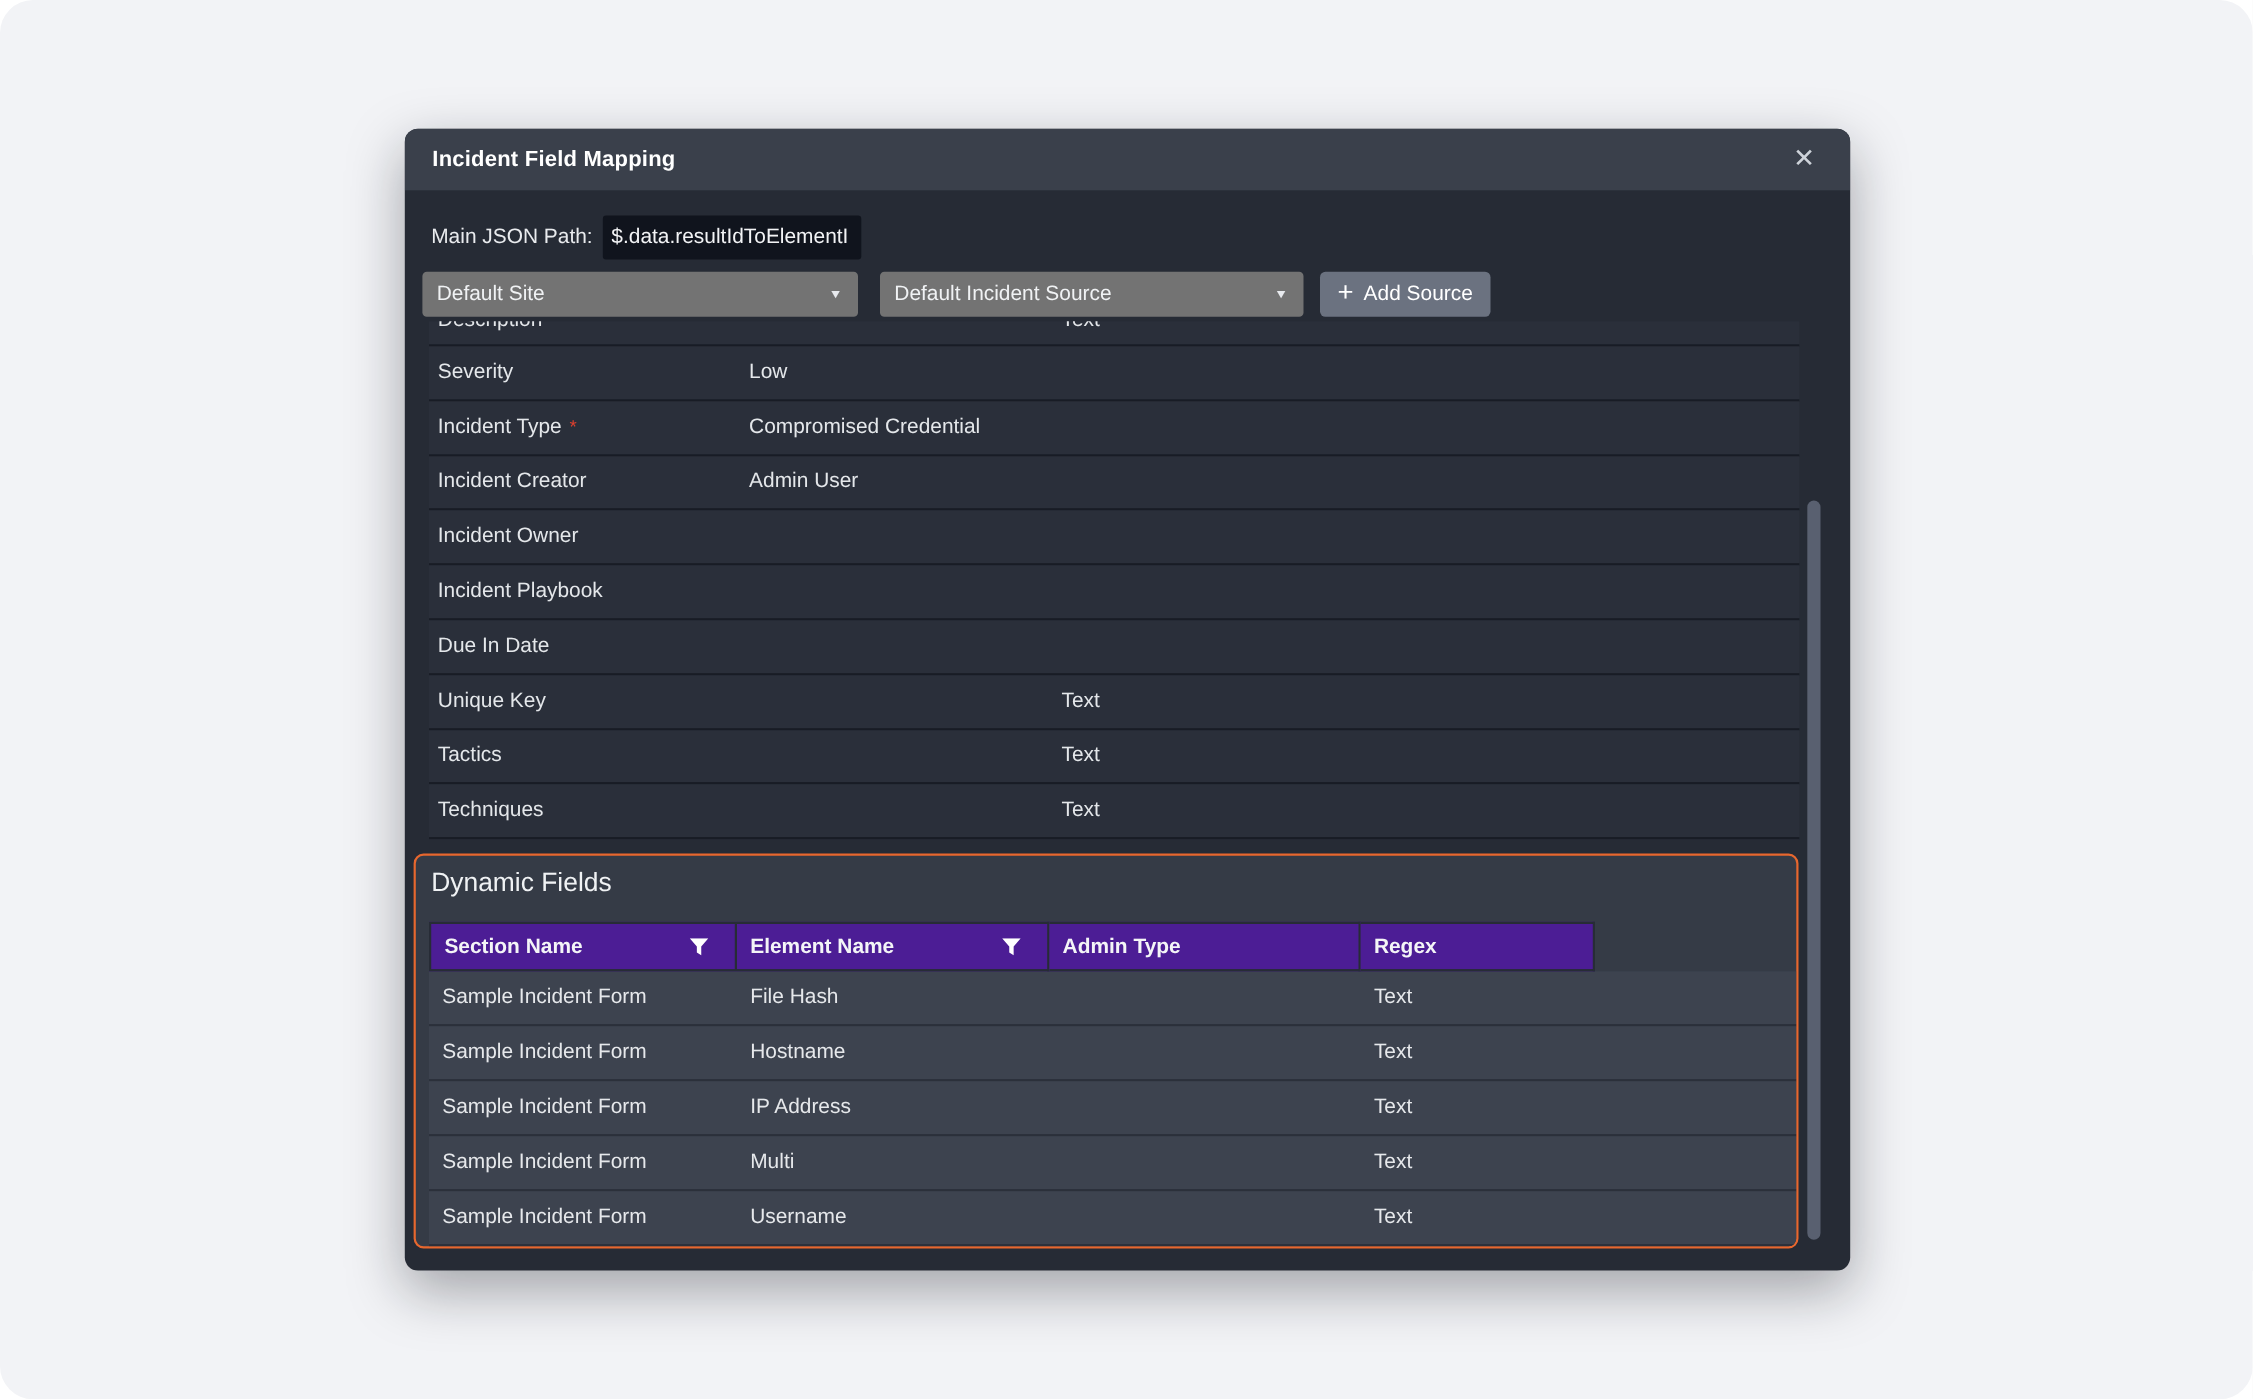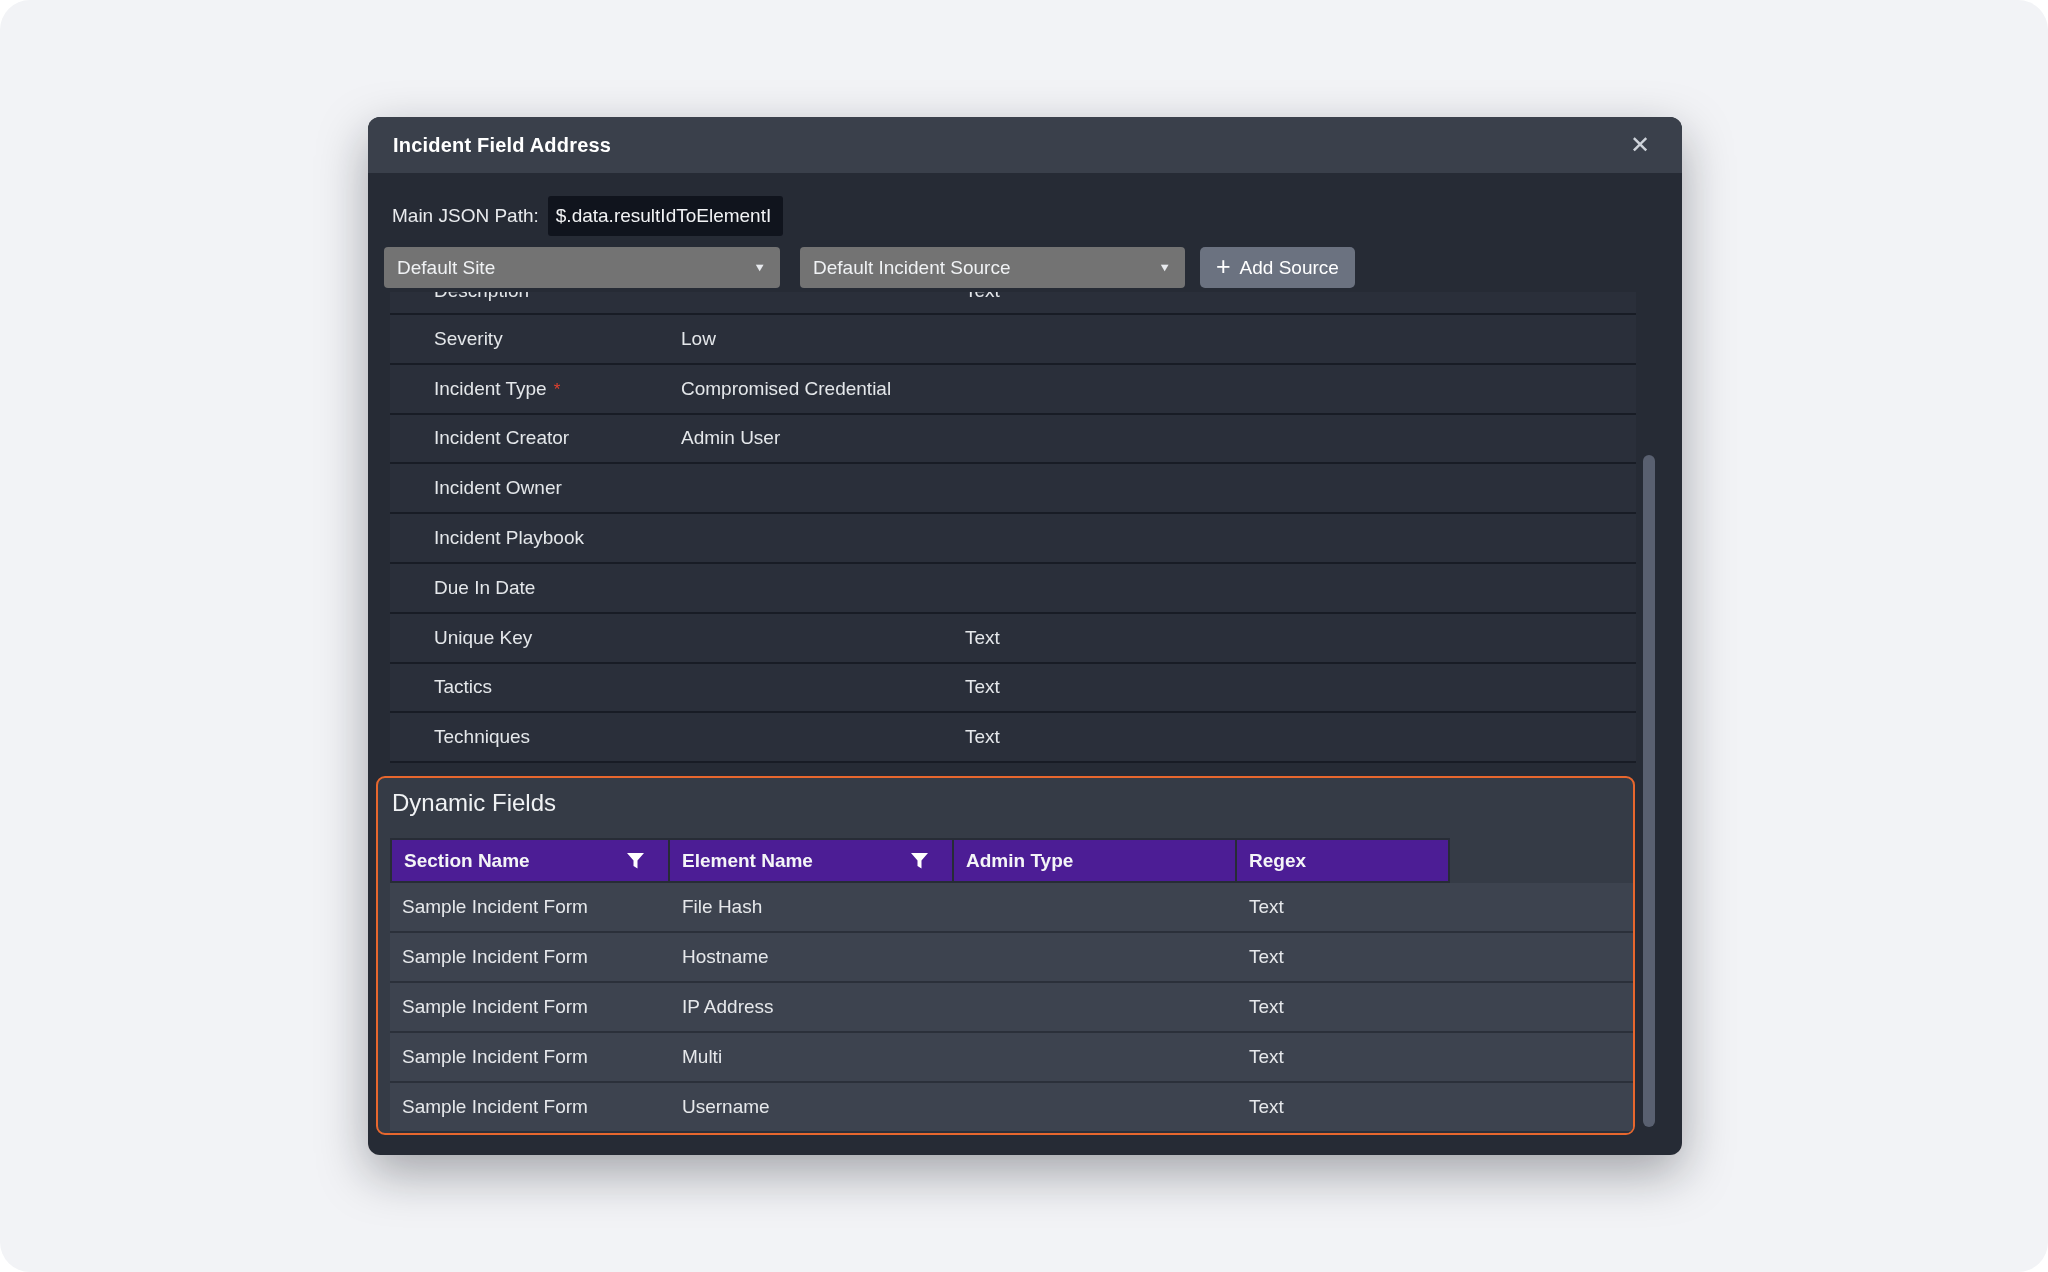--- a/index.html
+++ b/index.html
@@ -36,21 +36,21 @@
               display:flex;align-items:center;gap:9px;padding:0 16px;color:#ffffff;cursor:pointer;
               font-family:"Liberation Sans", sans-serif;}
   .plus{font-size:25px;font-weight:400;line-height:1;margin-top:-2px;}
   .add-label{font-size:19px;}
 
   
   .field-scroll{position:absolute;left:22px;top:175px;width:1246px;height:471px;overflow:hidden;}
   .frow{display:grid;grid-template-columns:283px 284px 1fr;align-items:center;height:49.8px;
         box-sizing:border-box;background:#2a2f3a;border-bottom:2px solid #181c25;padding-left:8px;cursor:pointer;}
   .frow .fcell{color:#e4e7ea;font-size:19px;white-space:nowrap;}
-  .frow .flabel-wrap{display:flex;gap:7px;align-items:baseline;margin-left:36px;}
+  .frow .flabel-wrap{display:flex;gap:7px;align-items:baseline;}
   .req{color:#e0402e;font-size:17px;}
   .frow.clipped{height:23px;align-items:start;}
   .frow.clipped .fcell{transform:translateY(-12px);}
 
   
   .dynamic-box{position:absolute;left:8px;top:659px;width:1259px;height:359px;box-sizing:border-box;
                background:#353b46;border:2px solid #e7672e;border-radius:9px;overflow:hidden;}
   .dyn-heading{position:absolute;left:14px;top:11px;color:#f0f2f4;font-size:24px;}
   .dyn-table{position:absolute;left:12px;right:0;top:60px;}
   .dyn-header{display:grid;grid-template-columns:280px 284px 283px 213px 164px 1fr;height:45px;}
@@ -70,21 +70,21 @@
 </style>
 </head>
 <body>
 
 <div class="page">
   <div class="frame"></div>
 
   <div class="modal">
 
     <div class="titlebar">
-      <span class="title">Incident Field Address</span>
+      <span class="title">Incident Field Mapping</span>
       <button class="close">✕</button>
     </div>
 
     <div class="json-row">
       <span class="json-label">Main JSON Path:</span>
       <input class="json-input" value="$.data.resultIdToElementI" style="">
     </div>
 
     <div class="controls-row">
       <div class="dropdown dd-site">

